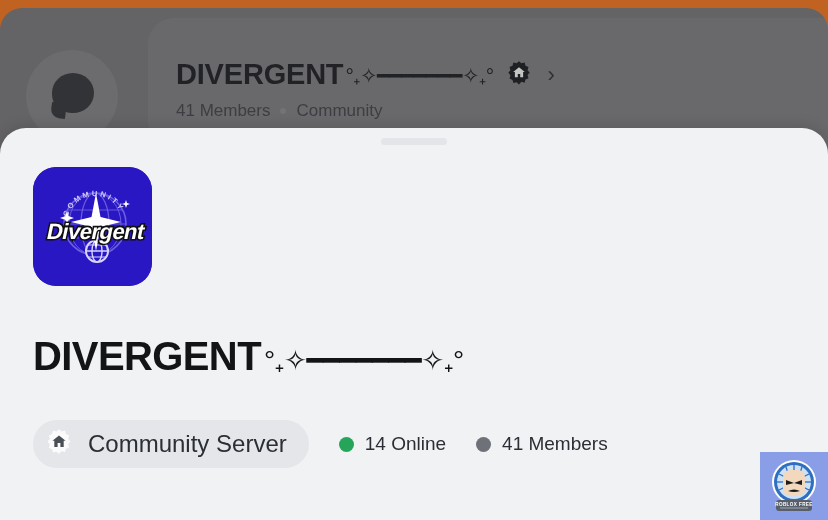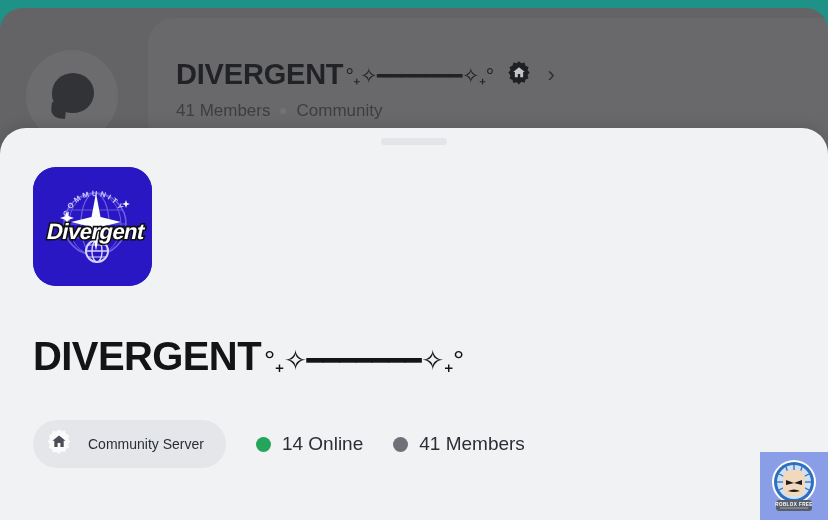--- a/index.html
+++ b/index.html
@@ -9,21 +9,21 @@
     height: 520px;
     overflow: hidden;
     font-family: "Liberation Sans", sans-serif;
   }
 
   
   #stage {
     position: relative;
     width: 828px;
     height: 520px;
-    background: #14b8a6;
+    background: #f97316;
     overflow: hidden;
   }
 
   
   .bg-app {
     position: absolute;
     left: 0; top: 8px;
     width: 828px;
     height: 512px;
     background: #767678;
@@ -224,21 +224,21 @@
     background: #e4e6ea;
     border-radius: 24px;
   }
   .pill-badge {
     width: 32px; height: 32px;
     display: flex;
     align-items: center;
     justify-content: center;
   }
   .pill-label {
-    font-size: 14px;
+    font-size: 24px;
     color: #2b2f35;
   }
 
   .stat {
     display: flex;
     align-items: center;
     gap: 11px;
   }
   .stat-dot {
     width: 15px; height: 15px;

